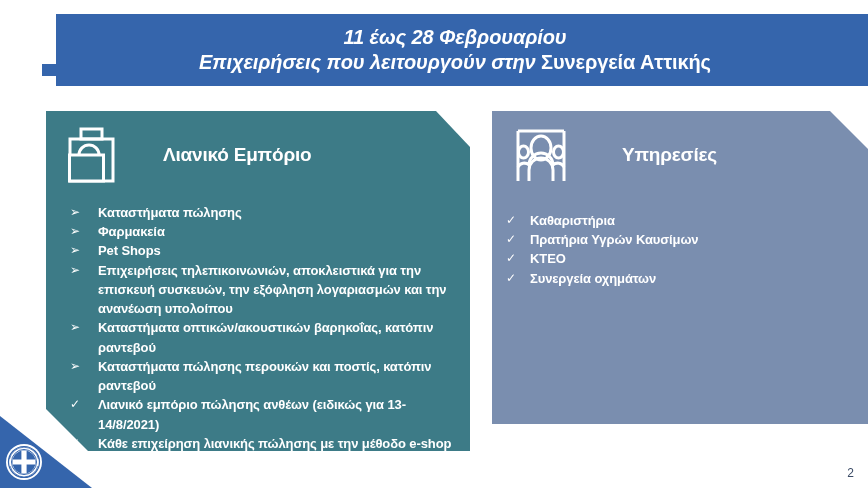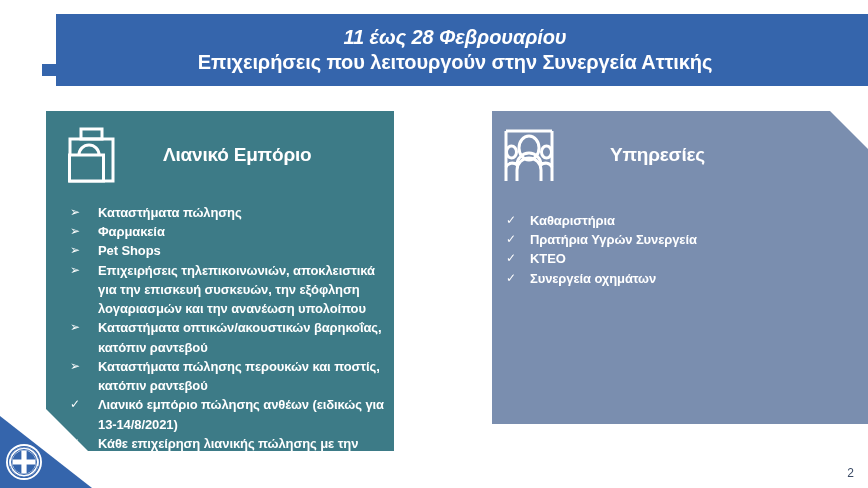--- a/index.html
+++ b/index.html
@@ -41,37 +41,38 @@
     white-space: nowrap;
   }
   .header-line2 {
     color: #ffffff;
     font-size: 20px;
     line-height: 1.24;
     letter-spacing: -0.1px;
     white-space: nowrap;
   }
   .header-line2 .italic-part {
+    font-style: italic;
     font-weight: bold;
     margin-top: 9px;
   }
   .header-line2 .plain-part {
     font-style: normal;
     font-weight: bold;
   }
 
   
   .panel {
     position: absolute;
     box-sizing: border-box;
   }
   .panel-retail {
     left: 46px;
     top: 111px;
-    width: 348px;
+    width: 424px;
     height: 340px;
     background: #3D7B87;
     -webkit-clip-path: polygon(0 0, 390px 0, 100% 36px, 100% 100%, 42px 100%, 0 298px);
     clip-path: polygon(0 0, 390px 0, 100% 36px, 100% 100%, 42px 100%, 0 298px);
   }
   .panel-services {
     left: 492px;
     top: 111px;
     width: 376px;
     height: 313px;
@@ -82,21 +83,21 @@
 
   
   .panel-head {
     display: flex;
     align-items: center;
   }
   .panel-retail .panel-head {
     padding: 11px 0 0 14px;
   }
   .panel-services .panel-head {
-    padding: 11px 0 0 4px;
+    padding: 11px 0 0 16px;
   }
   .panel-icon {
     width: 66px;
     height: 66px;
     flex: 0 0 auto;
   }
   .panel-icon svg { display: block; }
   .panel-title {
     color: #ffffff;
     font-size: 19px;
@@ -244,21 +245,21 @@
     </span>
     <span class="panel-title">Υπηρεσίες</span>
   </div>
   <ul class="bullet-list">
     <li class="bullet-item">
         <span class="bullet-marker">✓</span>
         <span class="bullet-text">Καθαριστήρια</span>
       </li>
     <li class="bullet-item">
         <span class="bullet-marker">✓</span>
-        <span class="bullet-text">Πρατήρια Υγρών Συνεργεία</span>
+        <span class="bullet-text">Πρατήρια Υγρών Καυσίμων</span>
       </li>
     <li class="bullet-item">
         <span class="bullet-marker">✓</span>
         <span class="bullet-text">ΚΤΕΟ</span>
       </li>
     <li class="bullet-item">
         <span class="bullet-marker">✓</span>
         <span class="bullet-text">Συνεργεία οχημάτων</span>
       </li>
   </ul>

